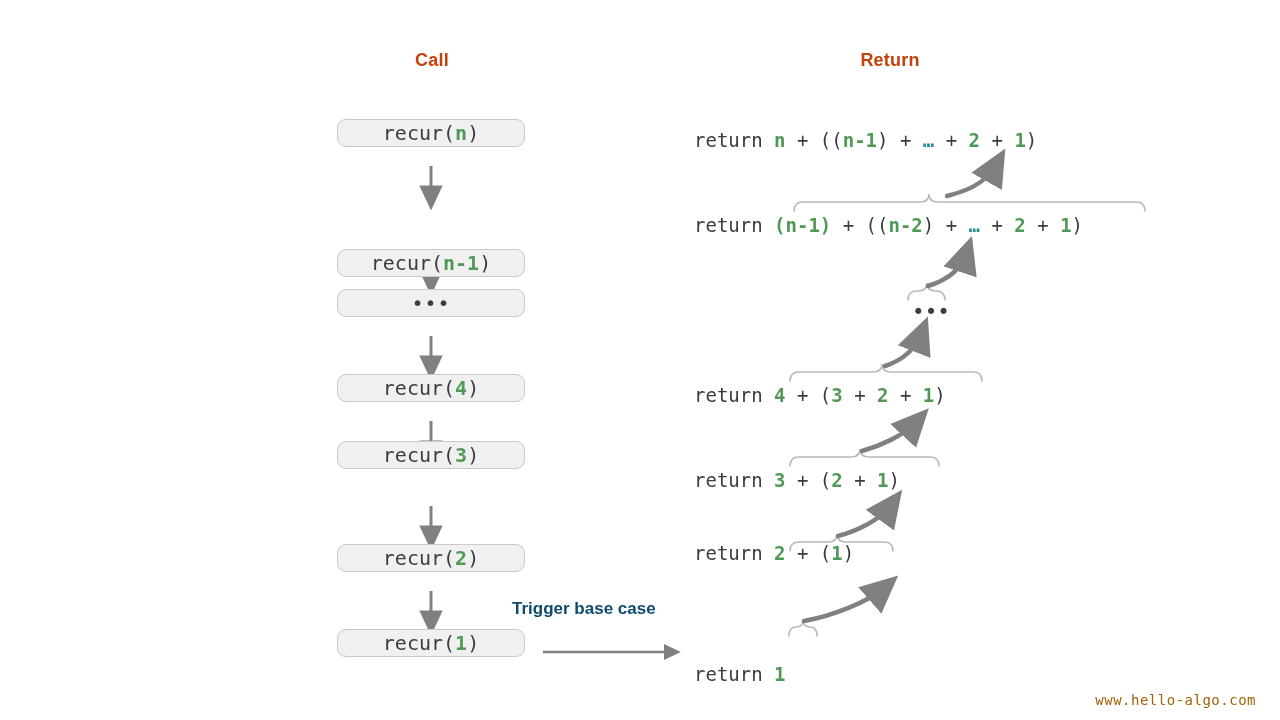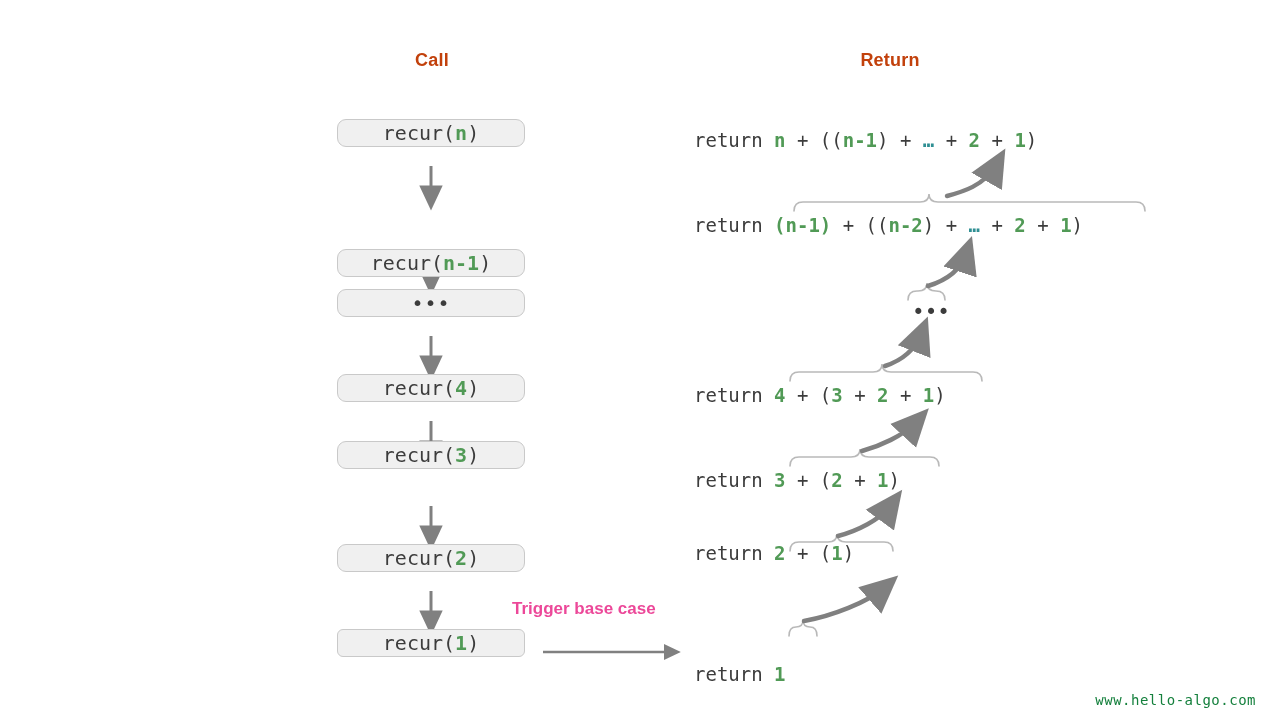--- a/index.html
+++ b/index.html
@@ -64,31 +64,31 @@
     font-size:21px;
     color:#3c3c3c;
     white-space:pre;
   }
 
   .trigger-label{
     position:absolute;
     font-family:"Liberation Sans", sans-serif;
     font-weight:bold;
     font-size:17px;
-    color:#ec4899;
+    color:#0c4a6e;
     white-space:nowrap;
   }
 
   .watermark{
     position:absolute;
     right:24px;
     bottom:12px;
     font-family:"DejaVu Sans Mono", monospace;
     font-size:14px;
-    color:#15803d;
+    color:#a16207;
     letter-spacing:0.5px;
     white-space:nowrap;
   }
 </style>
 </head>
 <body>
 
 <svg id="canvas" viewBox="0 0 1280 720" xmlns="http://www.w3.org/2000/svg">
   <defs>
     <marker id="ah" markerWidth="9" markerHeight="9" refX="4.2" refY="4.5" orient="auto" markerUnits="strokeWidth">
@@ -151,21 +151,21 @@
 </div>
 <div class="call-box" style="top:374px;">
   <span><span class="kw">recur(</span><span class="g">4</span><span class="kw">)</span></span>
 </div>
 <div class="call-box" style="top:441px;">
   <span><span class="kw">recur(</span><span class="g">3</span><span class="kw">)</span></span>
 </div>
 <div class="call-box" style="top:544px;align-items:center;">
   <span><span class="kw">recur(</span><span class="g">2</span><span class="kw">)</span></span>
 </div>
-<div class="call-box" style="top:629px;border-radius:6px;">
+<div class="call-box" style="top:629px;">
   <span><span class="kw">recur(</span><span class="g">1</span><span class="kw">)</span></span>
 </div>
 
 <div class="ret-row" style="top:131px;"><span class="kw">return </span><span class="g">n</span><span class="kw"> + ((</span><span class="g">n-1</span><span class="kw">) + </span><span class="teal">…</span><span class="kw"> + </span><span class="g">2</span><span class="kw"> + </span><span class="g">1</span><span class="kw">)</span></div>
 
 <div class="ret-row" style="top:216px;"><span class="kw">return </span><span class="g">(n-1)</span><span class="kw"> + ((</span><span class="g">n-2</span><span class="kw">) + </span><span class="teal">…</span><span class="kw"> + </span><span class="g">2</span><span class="kw"> + </span><span class="g">1</span><span class="kw">)</span></div>
 
 <div class="mid-dots" style="left:912px;top:300px;">•••</div>
 
 <div class="ret-row" style="top:386px;"><span class="kw">return </span><span class="g">4</span><span class="kw"> + (</span><span class="g">3</span><span class="kw"> + </span><span class="g">2</span><span class="kw"> + </span><span class="g">1</span><span class="kw">)</span></div>

